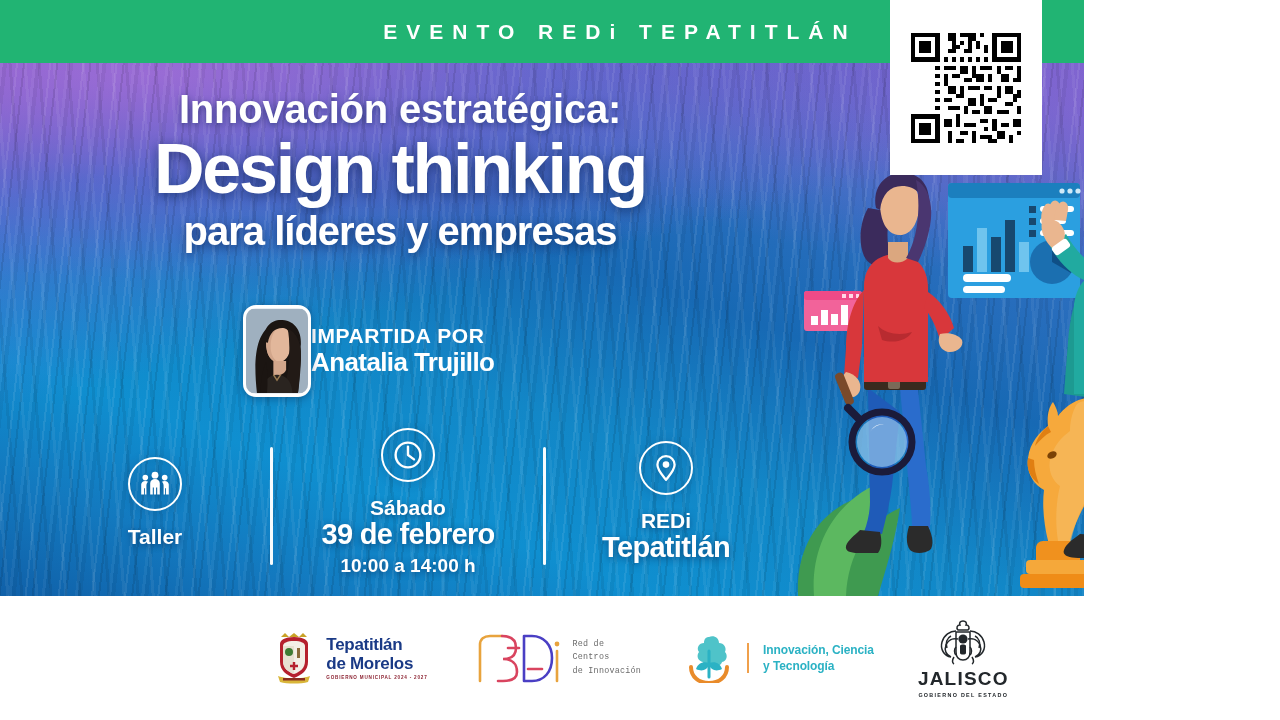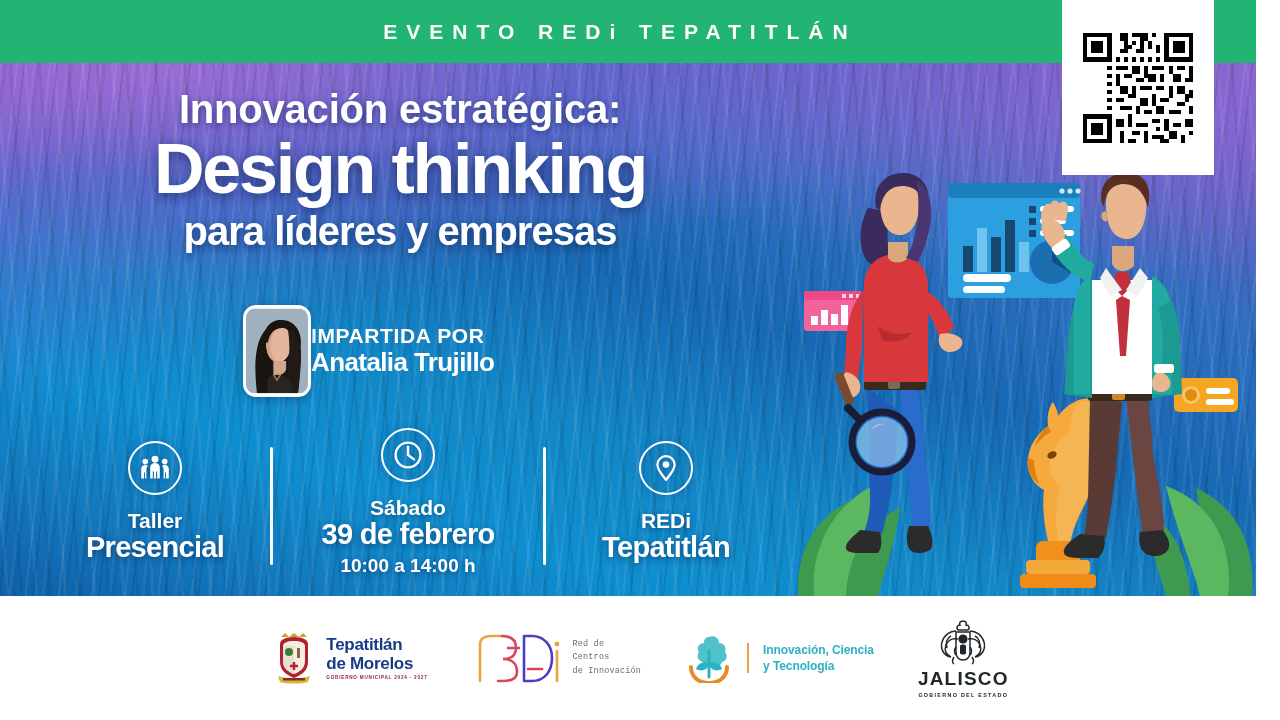--- a/index.html
+++ b/index.html
@@ -1,19 +1,19 @@
 <!DOCTYPE html>
 <html><head>
 <meta charset="utf-8">
 <style>
   * { margin:0; padding:0; box-sizing:border-box; }
   html,body { width:1280px; height:720px; overflow:hidden; background:#fff; }
   body { font-family:"Liberation Sans", sans-serif; }
 
-  .poster { position:relative; width:1256px; height:720px; overflow:hidden; background:#ef4444; }
+  .poster { position:relative; width:1084px; height:720px; overflow:hidden; background:#ef4444; }
 
   
   .topbar{
     position:absolute; left:0; top:0; width:1280px; height:63px;
     background:#21b473; z-index:4;
   }
   .topbar-text{
     position:absolute; left:0; top:0; width:1280px; height:63px;
     display:flex; align-items:center; justify-content:center;
     color:#ffffff; font-size:21px; font-weight:700;
@@ -299,21 +299,20 @@
         <svg width="30" height="28" viewBox="0 0 30 28" fill="#ffffff">
           <circle cx="15" cy="5.2" r="3.4"></circle>
           <path d="M10.2 24.5 V13.2 c0-2.6 2.1-4.3 4.8-4.3 s4.8 1.7 4.8 4.3 V24.5 h-2.6 v-7.1 h-1.1 v7.1 h-2.2 v-7.1 h-1.1 v7.1 Z"></path>
           <circle cx="5.3" cy="7.6" r="2.8"></circle>
           <path d="M1.2 24.5 V14.6 c0-2.2 1.8-3.7 4.1-3.7 c1.1 0 2.1 .3 2.8 .9 c-1.1 1-1.7 2.3-1.7 3.8 V24.5 h-1.4 v-6.2 h-.9 v6.2 Z"></path>
           <circle cx="24.7" cy="7.6" r="2.8"></circle>
           <path d="M28.8 24.5 V14.6 c0-2.2-1.8-3.7-4.1-3.7 c-1.1 0-2.1 .3-2.8 .9 c1.1 1 1.7 2.3 1.7 3.8 V24.5 h1.4 v-6.2 h.9 v6.2 Z"></path>
         </svg>
       </div>
       <div class="info-small">Taller</div>
-      <div class="info-big">Presencial</div>
     </div>
 
     <div class="vdiv"></div>
 
     <div class="infocol c2">
       <div class="icon-circle">
         <svg width="32" height="32" viewBox="0 0 32 32">
           <circle cx="16" cy="16" r="12.4" fill="none" stroke="#ffffff" stroke-width="2.4"></circle>
           <path d="M16 7.6 V16 L22 20.4" fill="none" stroke="#ffffff" stroke-width="2.4" stroke-linecap="round" stroke-linejoin="round"></path>
         </svg>

